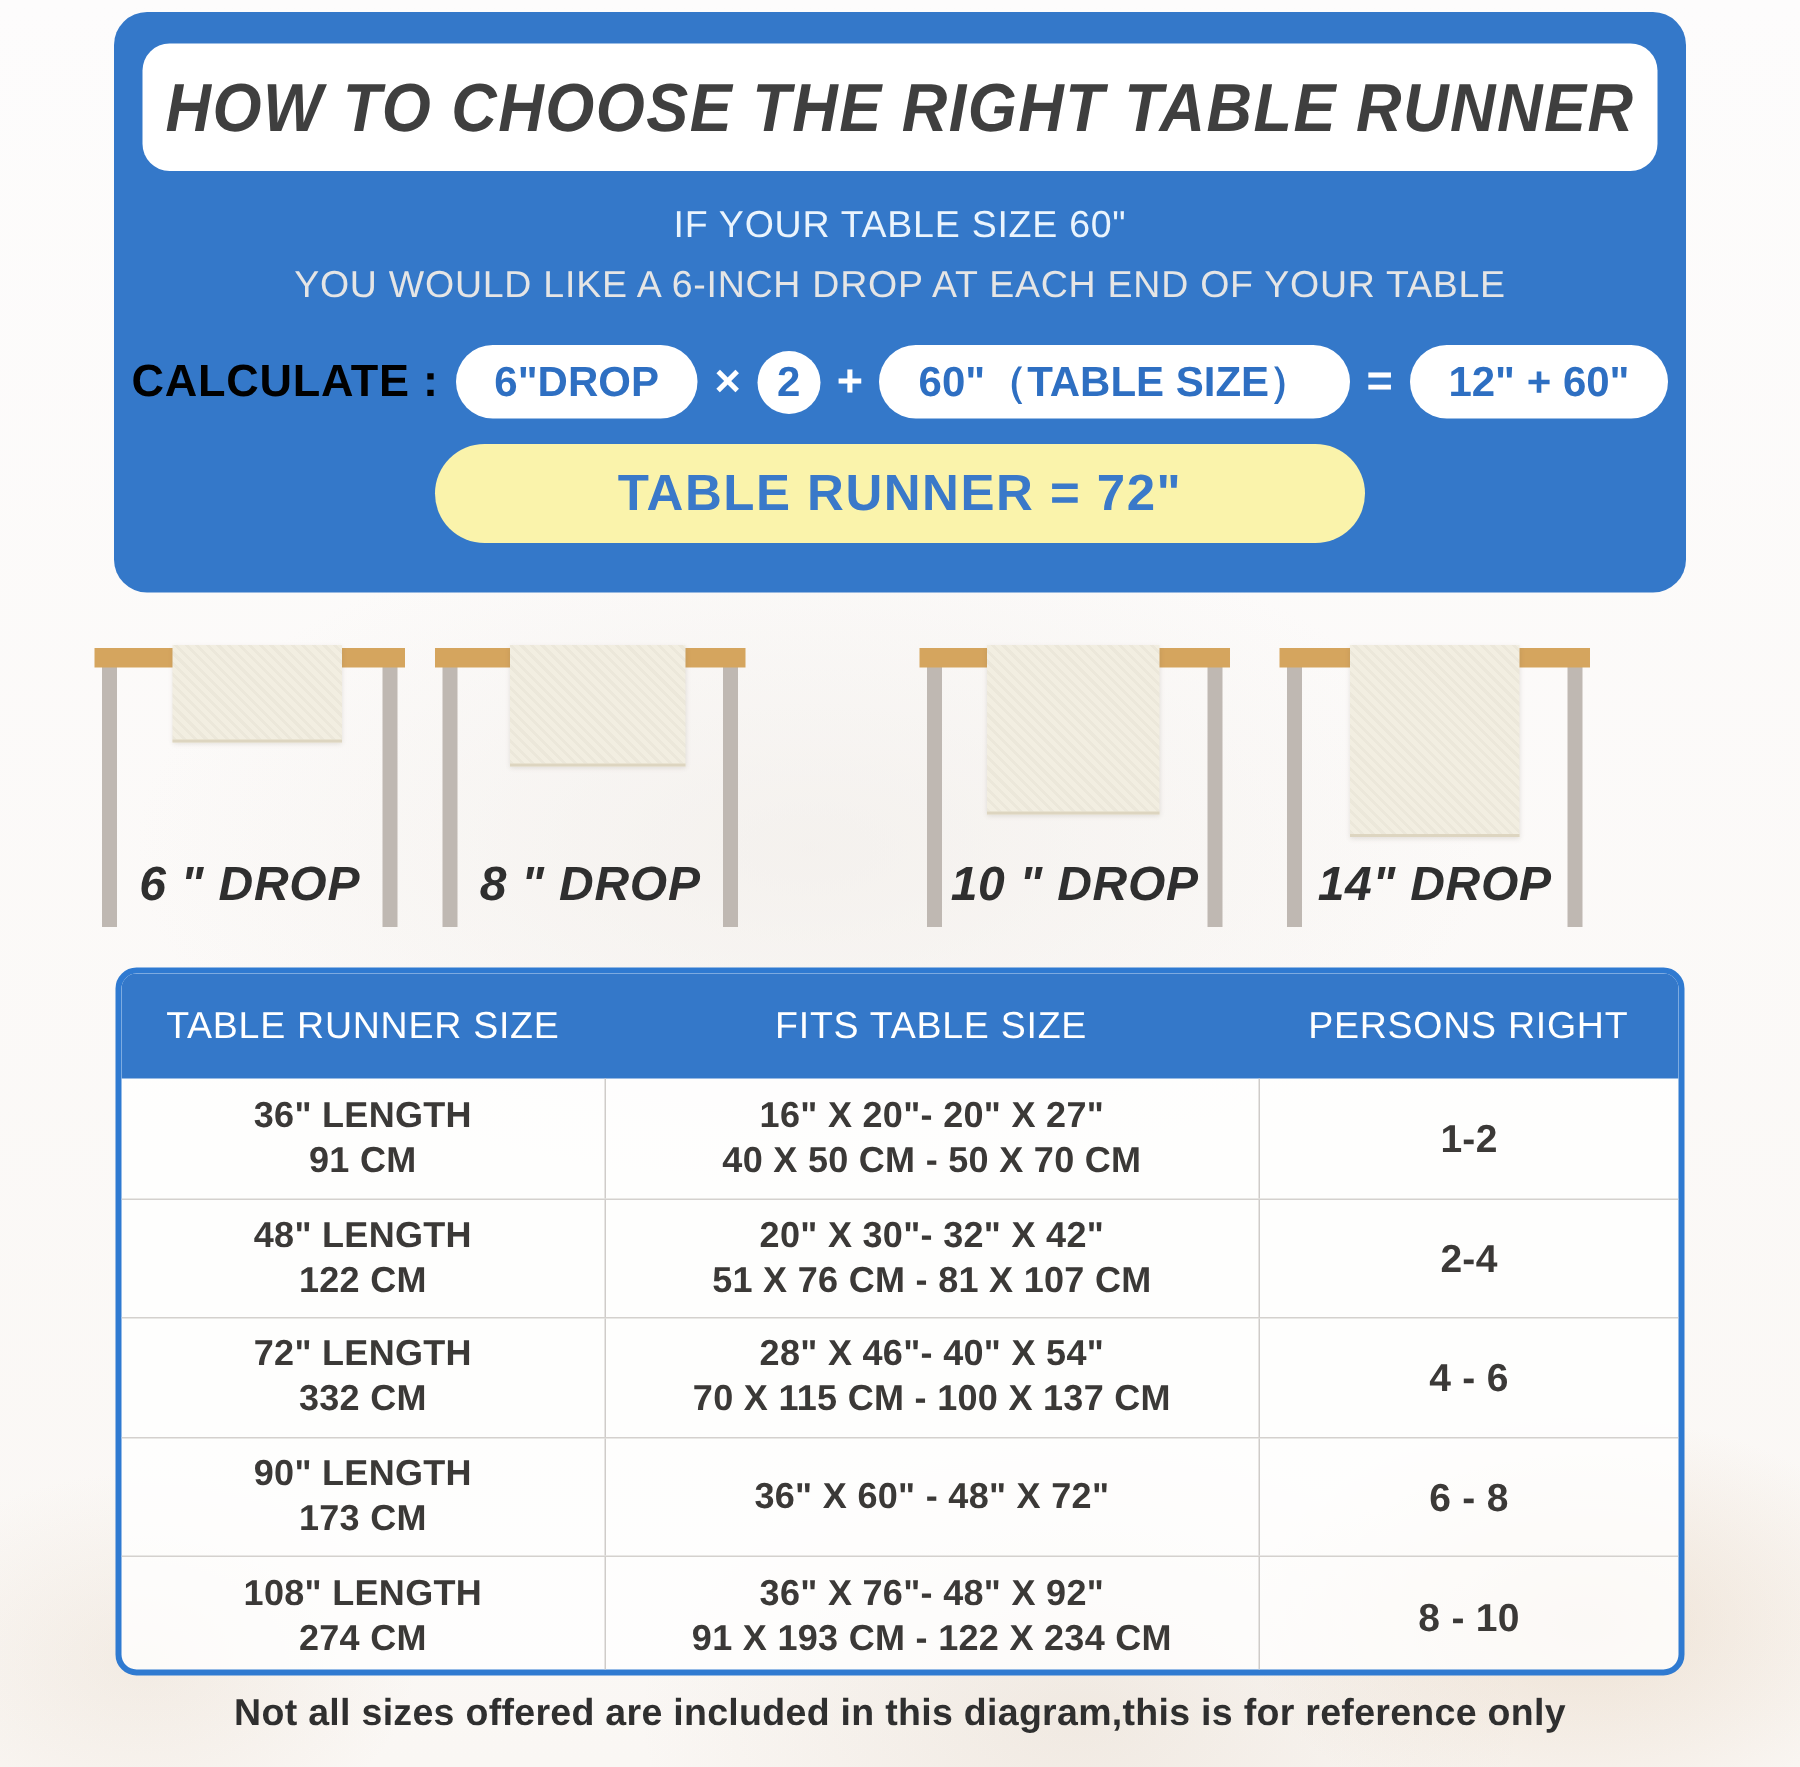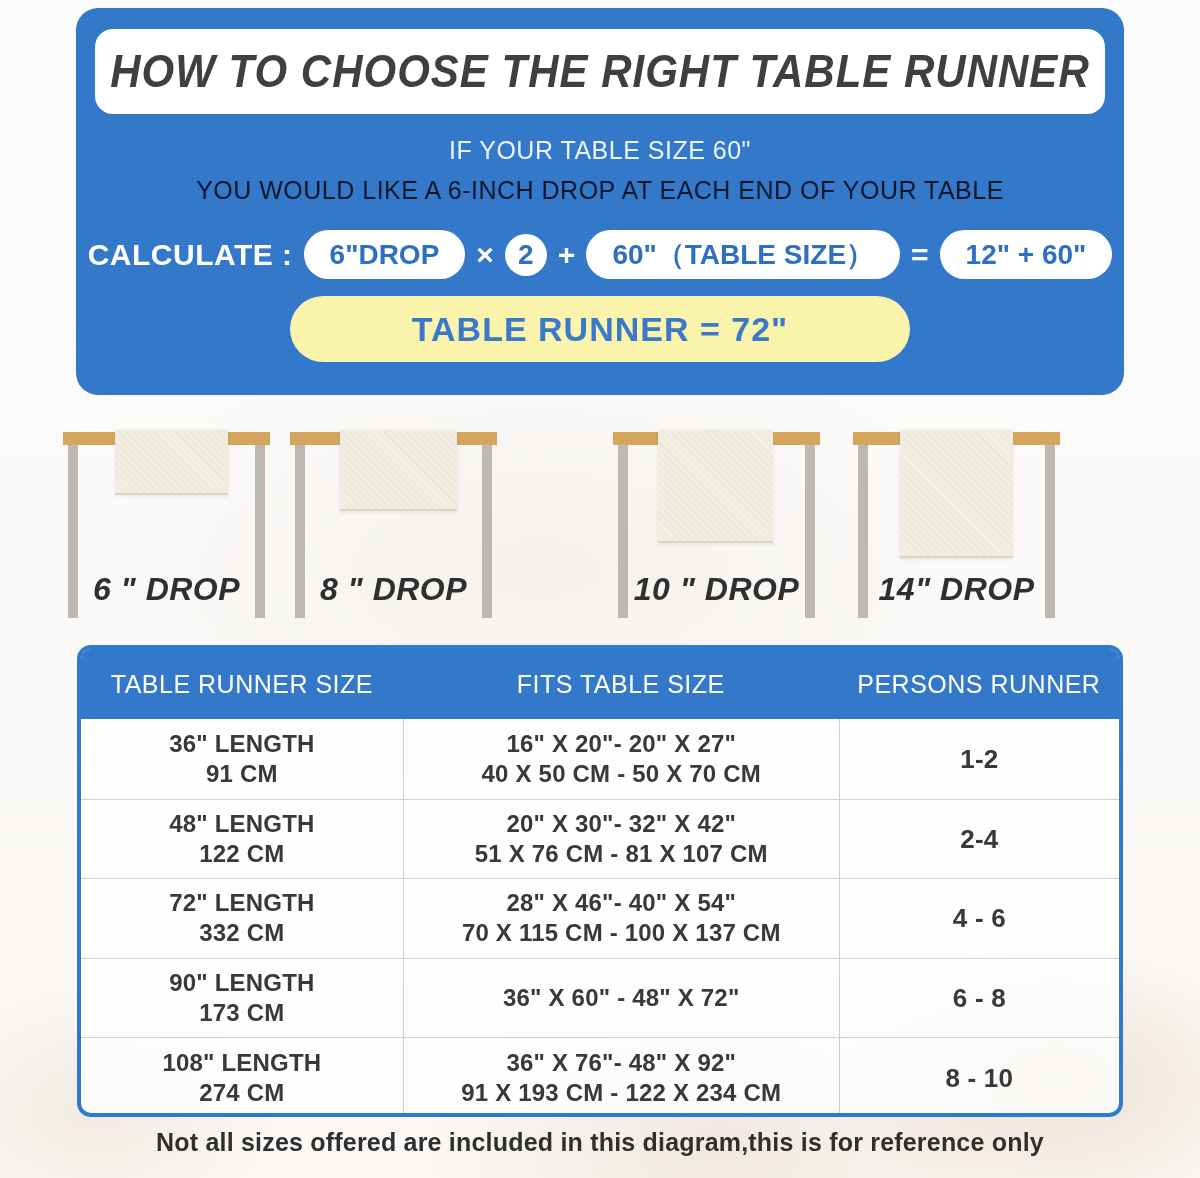--- a/index.html
+++ b/index.html
@@ -23,26 +23,26 @@
   }
   .title-box {
     margin:21px 19px 0 19px; height:85px; background:#ffffff; border-radius:18px;
     display:flex; align-items:center; justify-content:center;
   }
   .title-box h1 {
     font-size:42px; font-weight:800; font-style:italic; color:#3f3f3f;
     letter-spacing:1px; white-space:nowrap; transform:scaleY(1.08);
   }
   .subtitle1 { margin-top:22px; text-align:center; color:#eaf4fd; font-size:25px; font-weight:500; letter-spacing:0.5px; }
-  .subtitle2 { margin-top:11px; text-align:center; color:#0f172a; font-size:25px; font-weight:500; letter-spacing:0.5px; }
+  .subtitle2 { margin-top:11px; text-align:center; color:#e5e5e5; font-size:25px; font-weight:500; letter-spacing:0.5px; }
 
   .calc-row {
     margin-top:25px; display:flex; align-items:center; justify-content:center; gap:11px;
   }
-  .calc-label { color:#ffffff; font-size:30px; font-weight:700; letter-spacing:0.5px; }
+  .calc-label { color:#000000; font-size:30px; font-weight:700; letter-spacing:0.5px; }
   .pill {
     background:#ffffff; color:#2e6fc2; font-weight:700; font-size:28px;
     border-radius:26px; height:49px; display:flex; align-items:center; justify-content:center;
     padding:0 26px; white-space:nowrap;
   }
   .operator { color:#ffffff; font-size:30px; font-weight:700; }
   .circle {
     background:#ffffff; color:#2e6fc2; font-weight:700; font-size:28px;
     width:42px; height:42px; border-radius:50%;
     display:flex; align-items:center; justify-content:center;
@@ -154,21 +154,21 @@
     <div class="leg right"></div>
     <div class="tabletop"></div>
     <div class="runner"></div>
     <div class="fig-label">14" DROP</div>
   </div>
 
   <div class="bottom-panel">
     <div class="thead">
       <div class="th">TABLE RUNNER SIZE</div>
       <div class="th">FITS TABLE SIZE</div>
-      <div class="th">PERSONS RUNNER</div>
+      <div class="th">PERSONS RIGHT</div>
     </div>
     <div class="tbody">
 
       <div class="tr">
         <div class="td c1">
           <span>36" LENGTH</span>
           <span>91 CM</span>
         </div>
         <div class="td c2">
           <span>16" X 20"- 20" X 27"</span>

